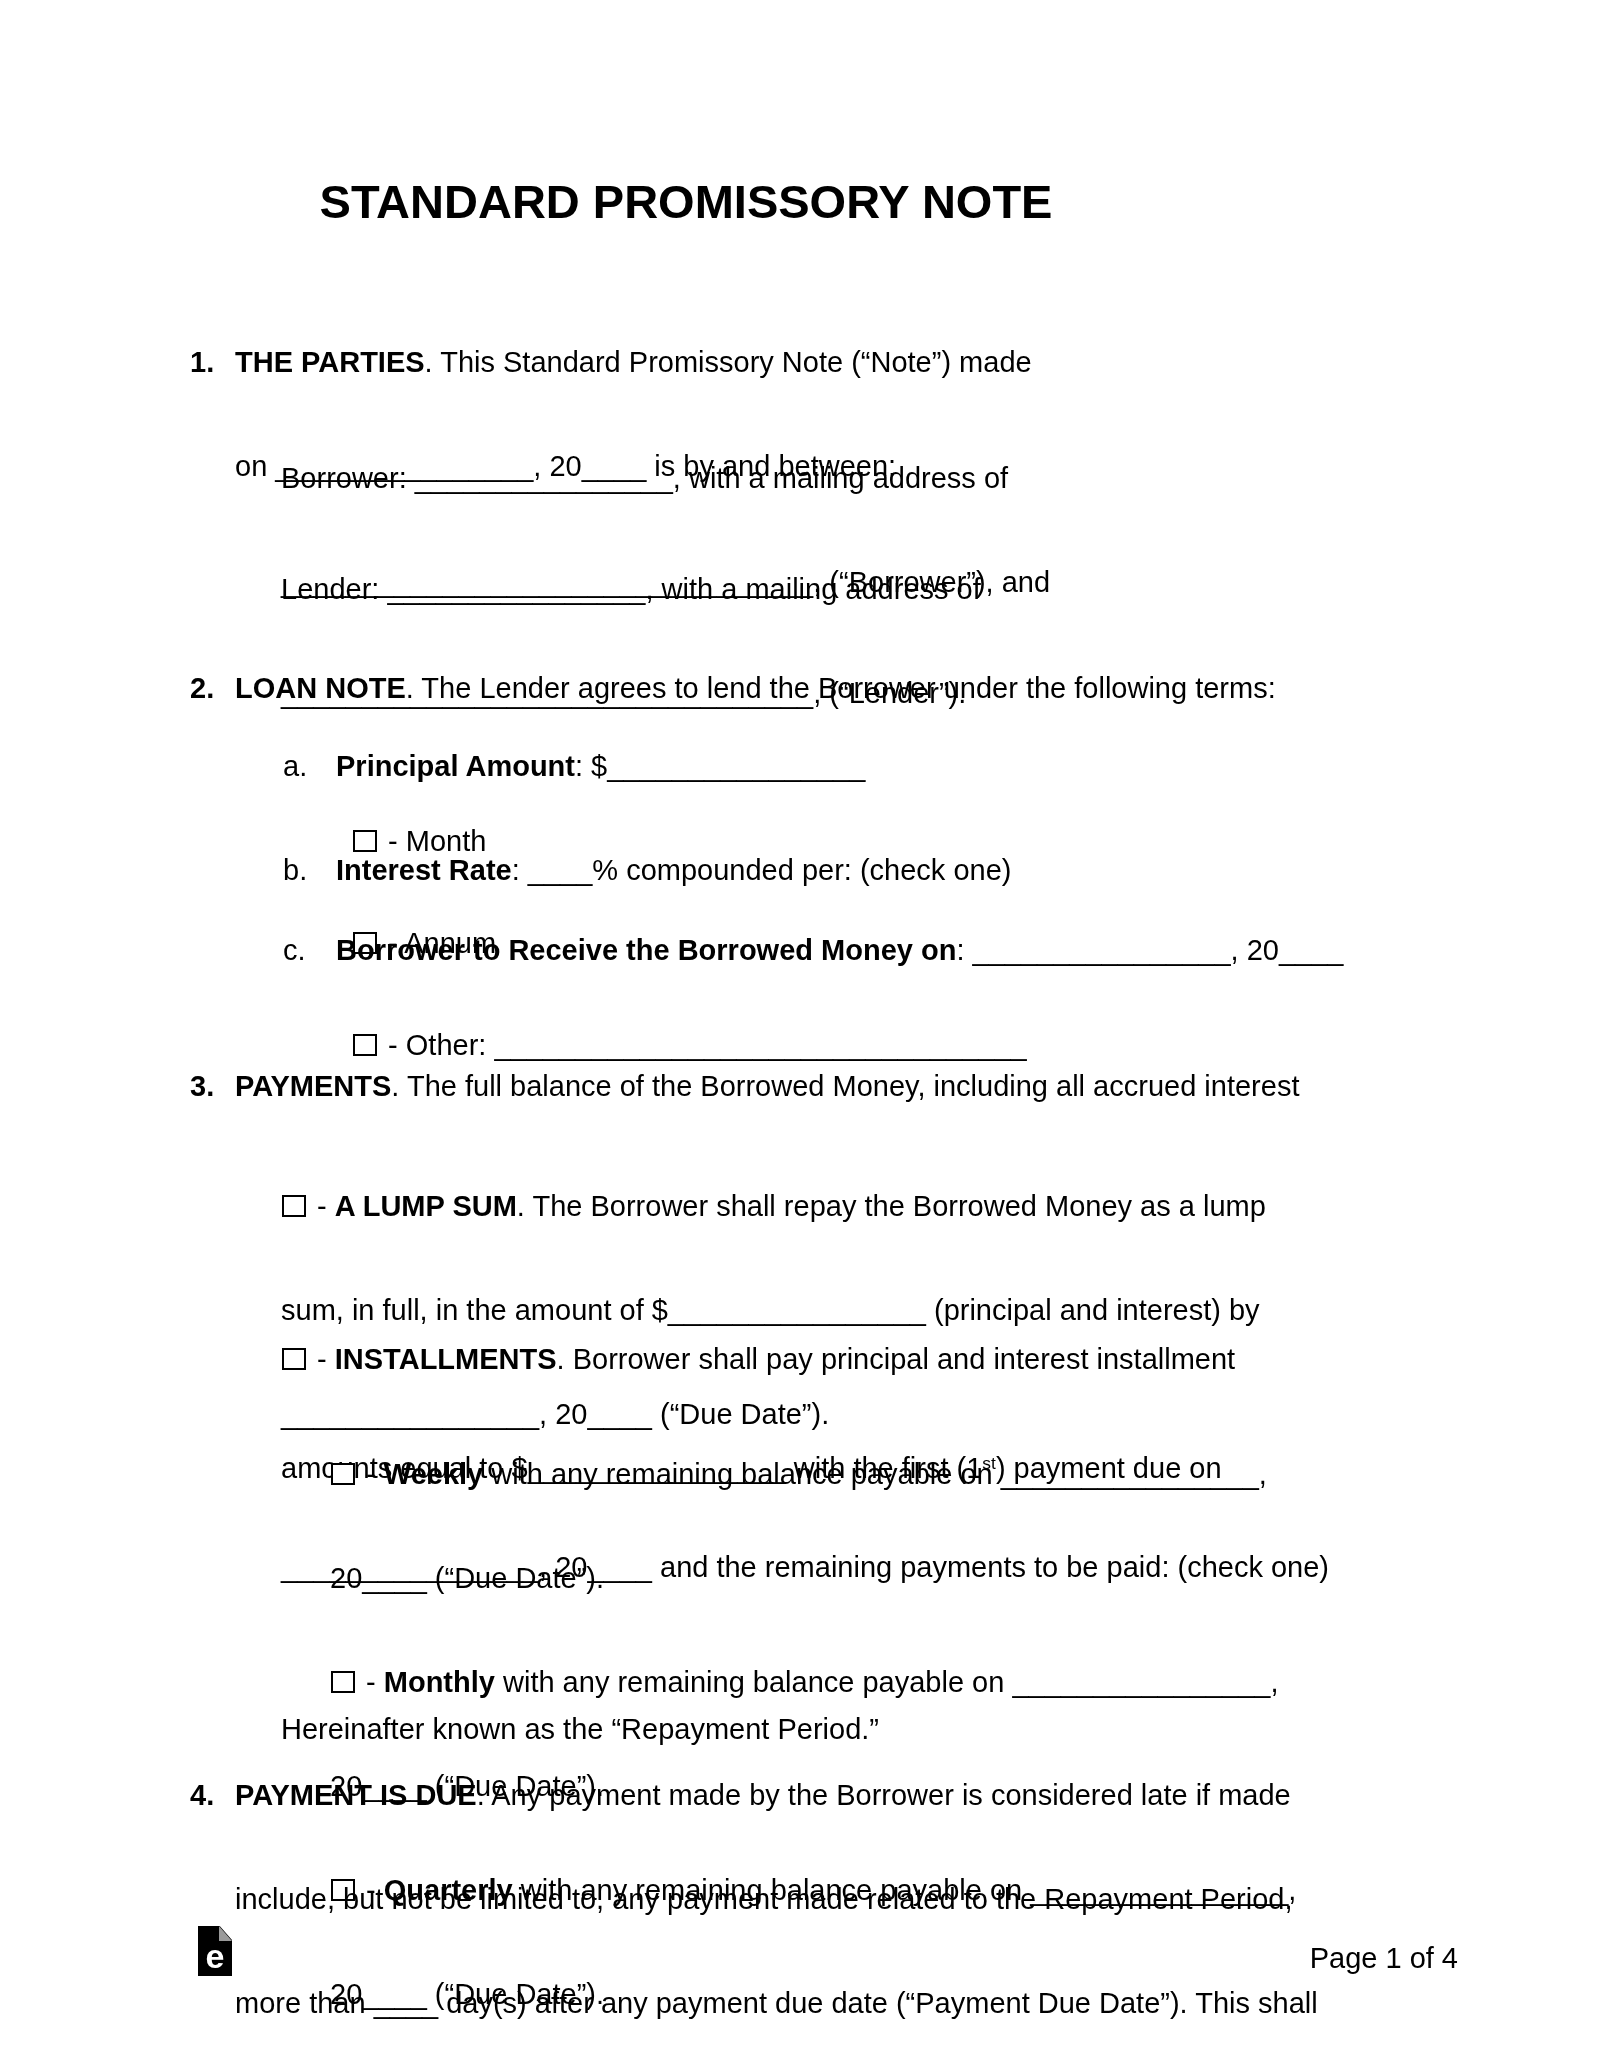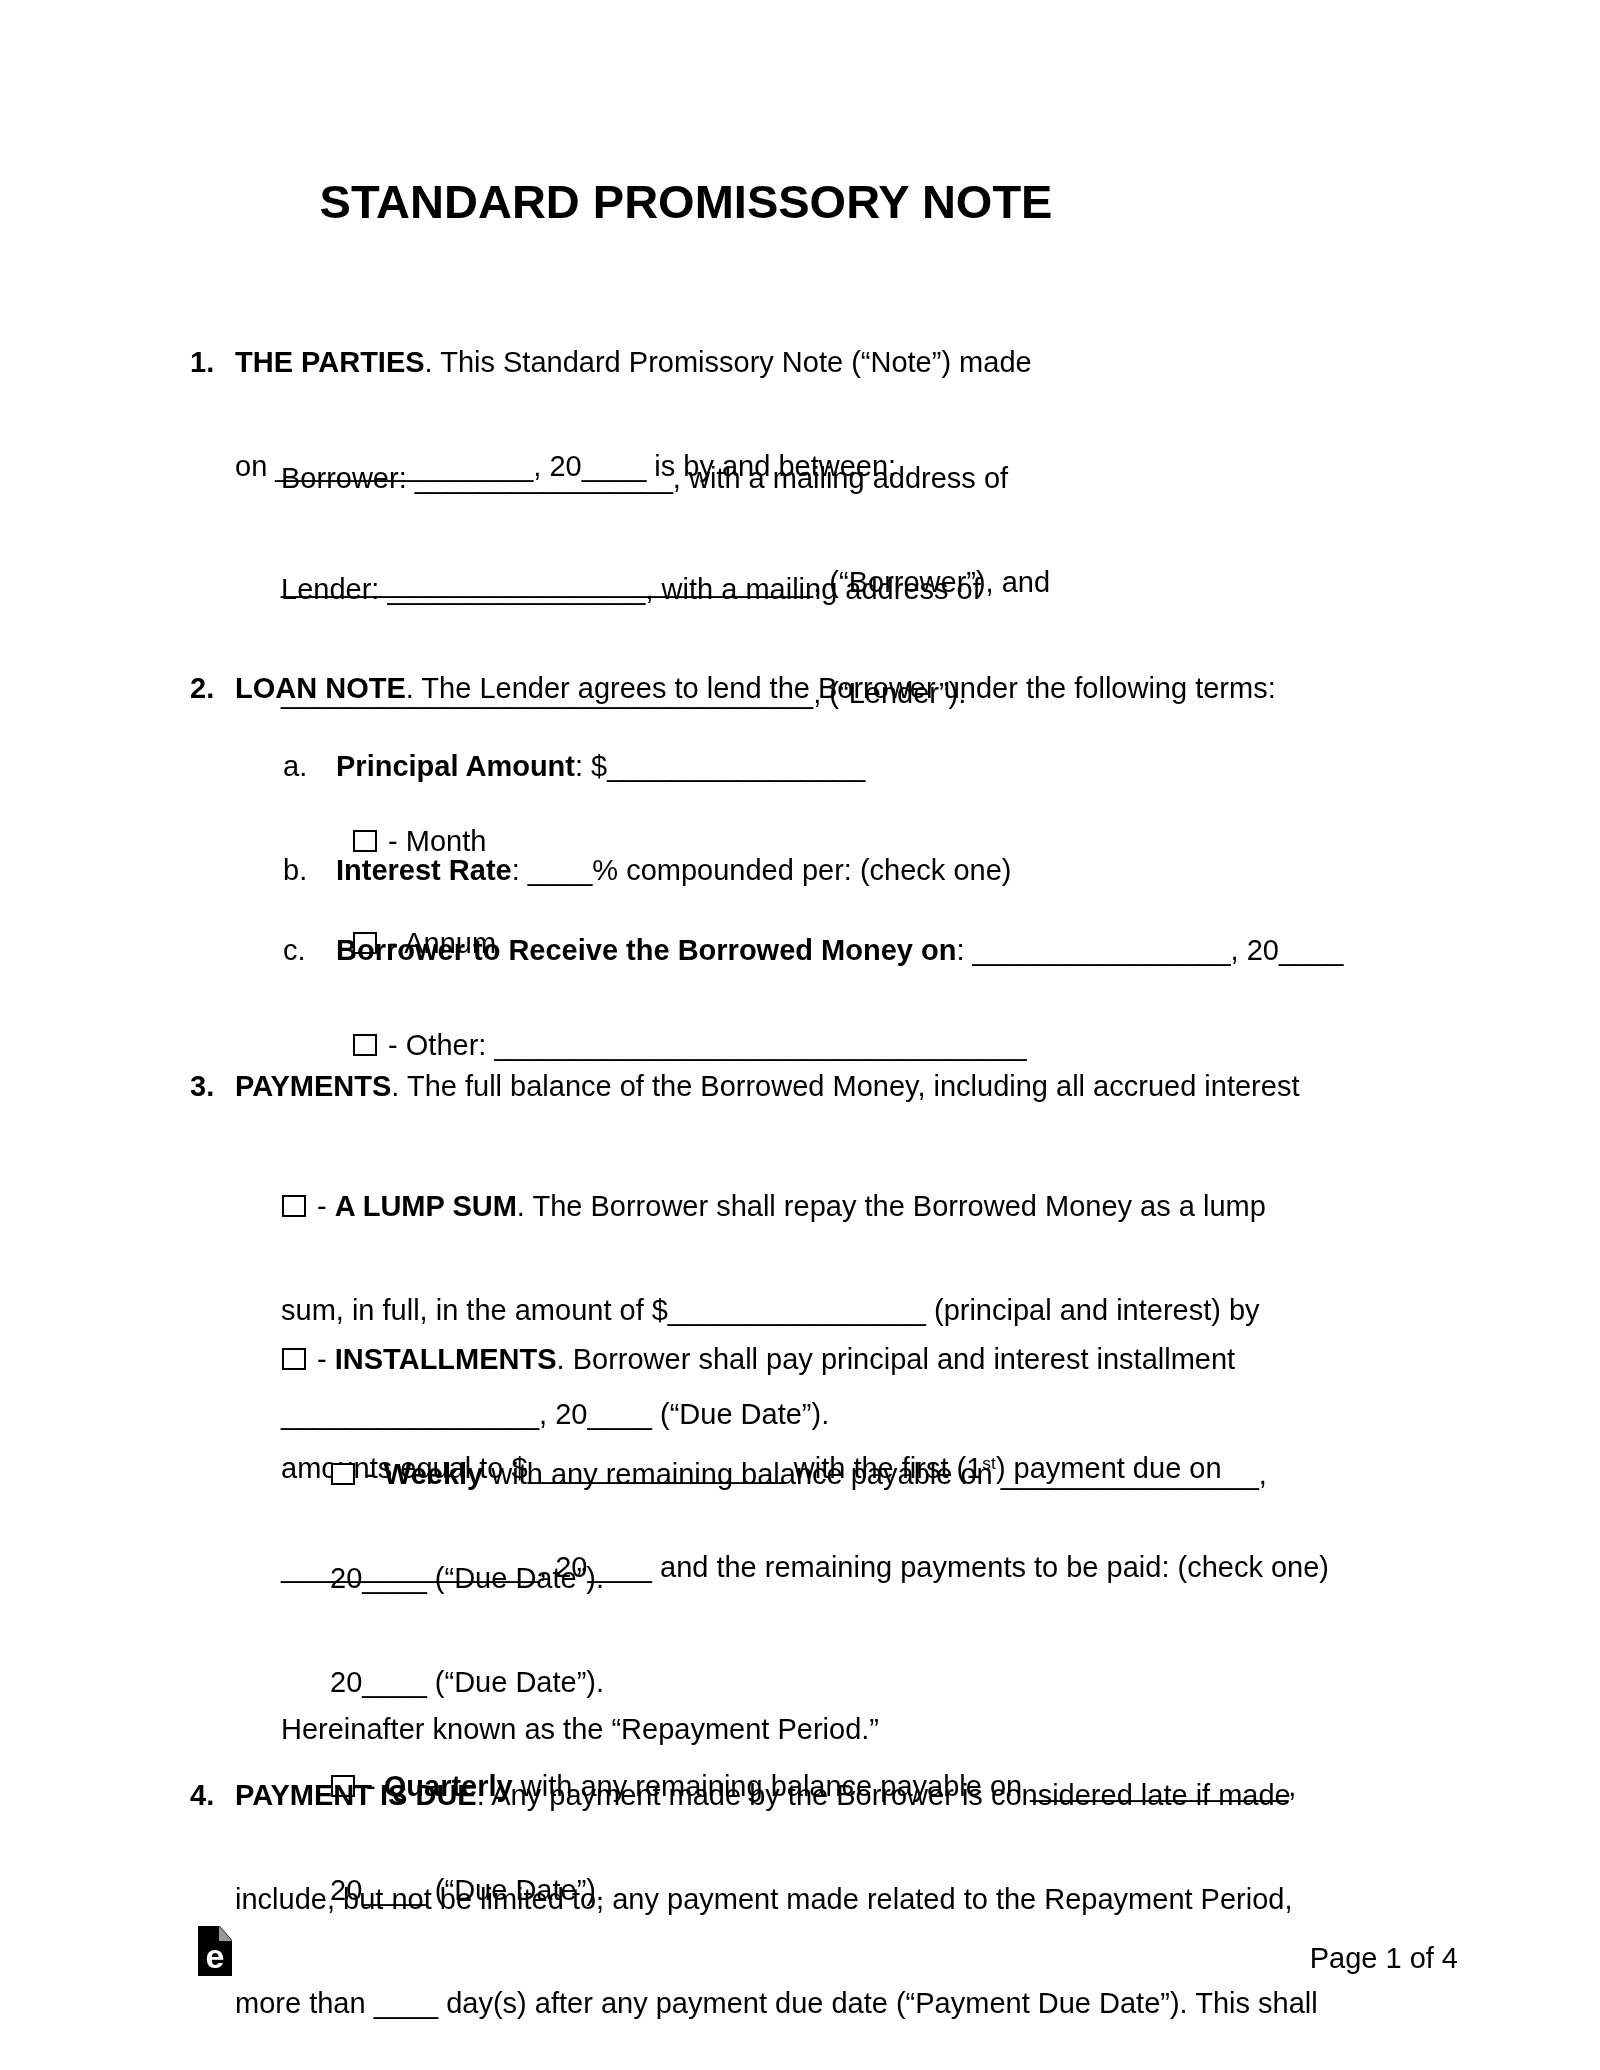--- a/index.html
+++ b/index.html
@@ -113,20 +113,21 @@
 
   <div id="install" class="blk">
     <div class="ln"><span><span class="cbx"></span><span> - </span><span class="b">INSTALLMENTS</span><span>. Borrower shall pay principal and interest installment</span></span></div>
     <div class="ln"><span><span>amounts equal to $________________ with the first (1</span><span class="sup">st</span><span>) payment due on</span></span></div>
     <div class="ln"><span><span>________________, 20____ and the remaining payments to be paid: (check one)</span></span></div>
   </div>
 
   <div id="wklist" class="blk">
     <div class="ln"><span><span class="cbx"></span><span> - </span><span class="b">Weekly</span><span> with any remaining balance payable on ________________,</span></span></div>
     <div class="ln"><span><span>20____ (“Due Date”).</span></span></div>
+    <div class="ln"><span><span class="cbx"></span><span> - </span><span class="b">Monthly</span><span> with any remaining balance payable on ________________,</span></span></div>
     <div class="ln"><span><span>20____ (“Due Date”).</span></span></div>
     <div class="ln"><span><span class="cbx"></span><span> - </span><span class="b">Quarterly</span><span> with any remaining balance payable on ________________,</span></span></div>
     <div class="ln"><span><span>20____ (“Due Date”).</span></span></div>
   </div>
 
   <div id="here2" class="blk">
     <div class="ln"><span><span>Hereinafter known as the “Repayment Period.”</span></span></div>
   </div>
 
   <div id="sec4" class="blk">

